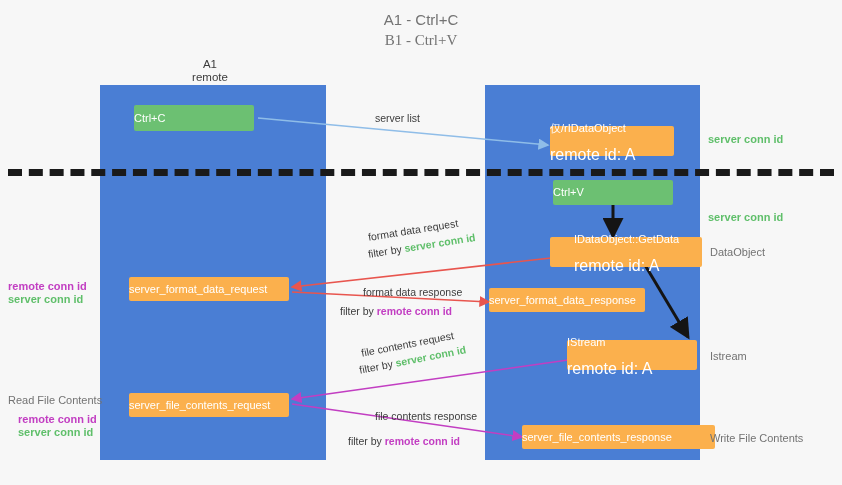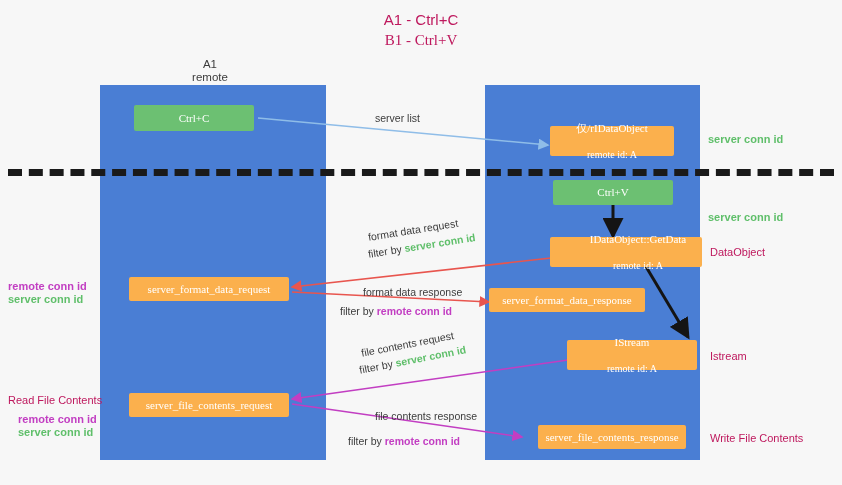--- a/index.html
+++ b/index.html
@@ -18,36 +18,36 @@
 
   .lane-head{
     position:absolute;text-align:center;color:#3c3c3c;
     font-size:11.5px;line-height:13px;
   }
   .lane-head .l1{display:block;}
   .lane-head .l2{display:block;}
 
   .box{
     position:absolute;border-radius:2px;color:#ffffff;
-    display:flex;flex-direction:column;align-items:center;justify-content:center;
-    text-align:center;font-size:11px;line-height:13px;font-family:Liberation Serif, serif;
+    display:flex;flex-direction:column;align-items:flex-start;justify-content:center;
+    text-align:center;font-size:11px;line-height:13px;
   }
   .box.green{background:#6cc072;}
   .box.orange{background:#fbb04d;}
-  .box .sub{font-size:10px;line-height:13px;margin-top:13px;}
+  .box .sub{font-size:16px;line-height:13px;margin-top:13px;}
 
   .edge-label{
     position:absolute;color:#3c3c3c;font-size:10.5px;line-height:14px;
     white-space:nowrap;
   }
   .edge-label .g{color:#5fbf6a;font-weight:bold;}
   .edge-label .p{color:#c23ec2;font-weight:bold;}
 
   .side-label{
-    position:absolute;font-size:11px;line-height:14px;color:#be185d;
+    position:absolute;font-size:11px;line-height:14px;color:#737373;
     white-space:nowrap;
   }
   .side-label.green{color:#5fbf6a;font-weight:bold;}
   .side-label.purple{color:#c23ec2;font-weight:bold;}
 
   .dashed{
     position:absolute;left:8px;top:169px;width:826px;height:0;
     border-top:7px dashed #1a1a1a;
   }
   svg.arrows{position:absolute;left:0;top:0;width:842px;height:485px;overflow:visible;}
@@ -135,21 +135,21 @@
 
   <div class="box orange" style="left:567px;top:340px;width:130px;height:30px;">
     <span>IStream</span>
     <span class="sub">remote id: A</span>
   </div>
 
   <div class="box orange" style="left:129px;top:393px;width:160px;height:24px;">
     <span>server_file_contents_request</span>
   </div>
 
-  <div class="box orange" style="left:522px;top:425px;width:148px;height:24px;margin-left:16px;">
+  <div class="box orange" style="left:522px;top:425px;width:193px;height:24px;">
     <span>server_file_contents_response</span>
   </div>
 
   <div class="edge-label" style="left:375px;top:111px;">
     <span>server list</span>
   </div>
 
   <div class="edge-label rot-a" style="left:367px;top:230px;">
     <span>format data request</span>
   </div>

